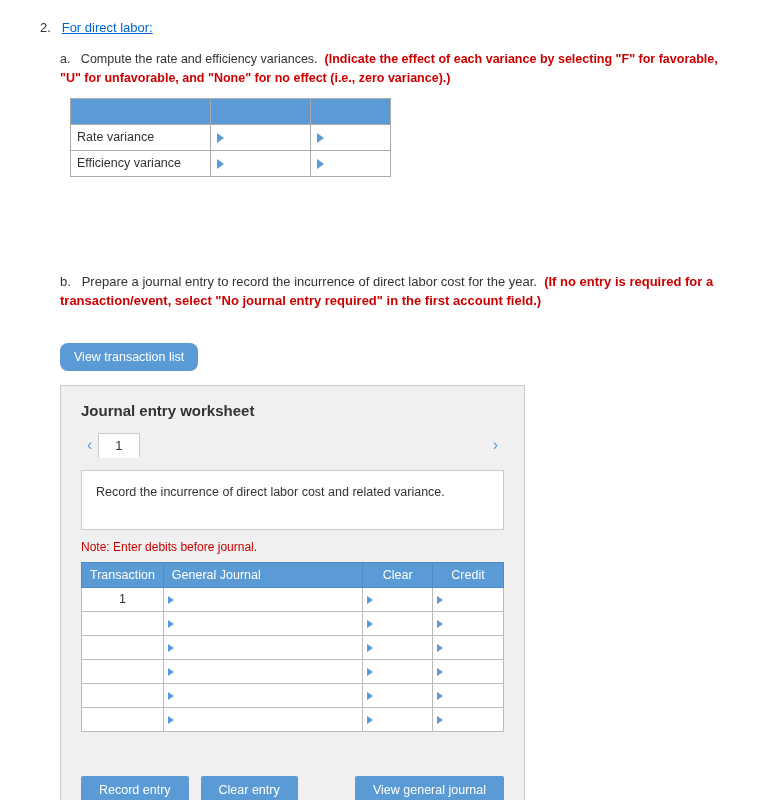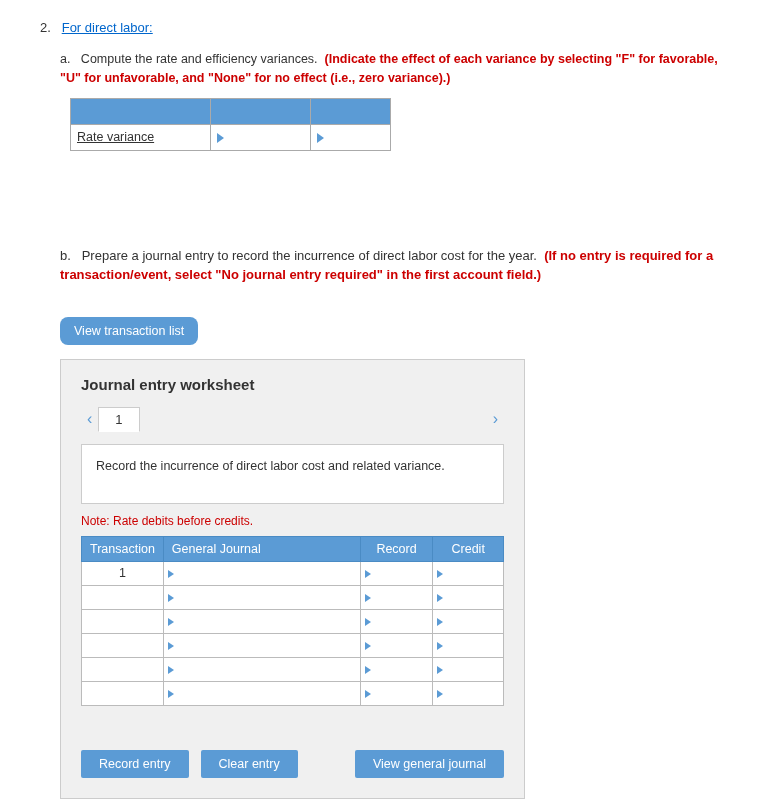--- a/index.html
+++ b/index.html
@@ -40,21 +40,20 @@
       background: #5b9bd5;
       color: #fff;
       font-weight: normal;
       width: 80px;
     }
     .variance-table .label-col {
       background: #fff;
       color: #333;
       font-weight: normal;
       width: 130px;
-      text-decoration: underline;
     }
     .variance-table .input-col {
       width: 100px;
       background: #fff;
     }
     .variance-table .dropdown-col {
       width: 80px;
       background: #fff;
     }
     .triangle {
@@ -234,20 +233,29 @@
     <tbody>
       <tr>
         <td class="label-col">Rate variance</td>
         <td class="input-col">
           <span class="triangle"></span>
         </td>
         <td class="dropdown-col">
           <span class="triangle"></span>
         </td>
       </tr>
+      <tr>
+        <td class="label-col">Efficiency variance</td>
+        <td class="input-col">
+          <span class="triangle"></span>
+        </td>
+        <td class="dropdown-col">
+          <span class="triangle"></span>
+        </td>
+      </tr>
     </tbody>
   </table>
 </div>
 
 <br><br><br>
 
 
 <div class="part-b">
   <p class="part-b-instruction">
     <span>b.</span>
@@ -262,28 +270,28 @@
     <div class="journal-title">Journal entry worksheet</div>
 
     <div class="tab-nav">
       <button class="tab-arrow">‹</button>
       <div class="tab-active">1</div>
       <button class="tab-arrow" style="margin-left: auto;">›</button>
     </div>
 
     <div class="description-box">Record the incurrence of direct labor cost and related variance.</div>
 
-    <p class="note-text">Note: Rate debits before credits.</p>
+    <p class="note-text">Note: Enter debits before journal.</p>
 
     <table class="journal-table">
       <thead>
         <tr>
           <th class="left">Transaction</th>
           <th class="left">General Journal</th>
-          <th>Record</th>
+          <th>Clear</th>
           <th>Credit</th>
         </tr>
       </thead>
       <tbody id="journal-tbody">
       <tr>
             <td class="transaction-num">1</td>
             <td class="general-journal"><span class="tri-sm"></span></td>
             <td class="debit"><span class="tri-sm"></span></td>
             <td class="credit"><span class="tri-sm"></span></td>
           </tr>

